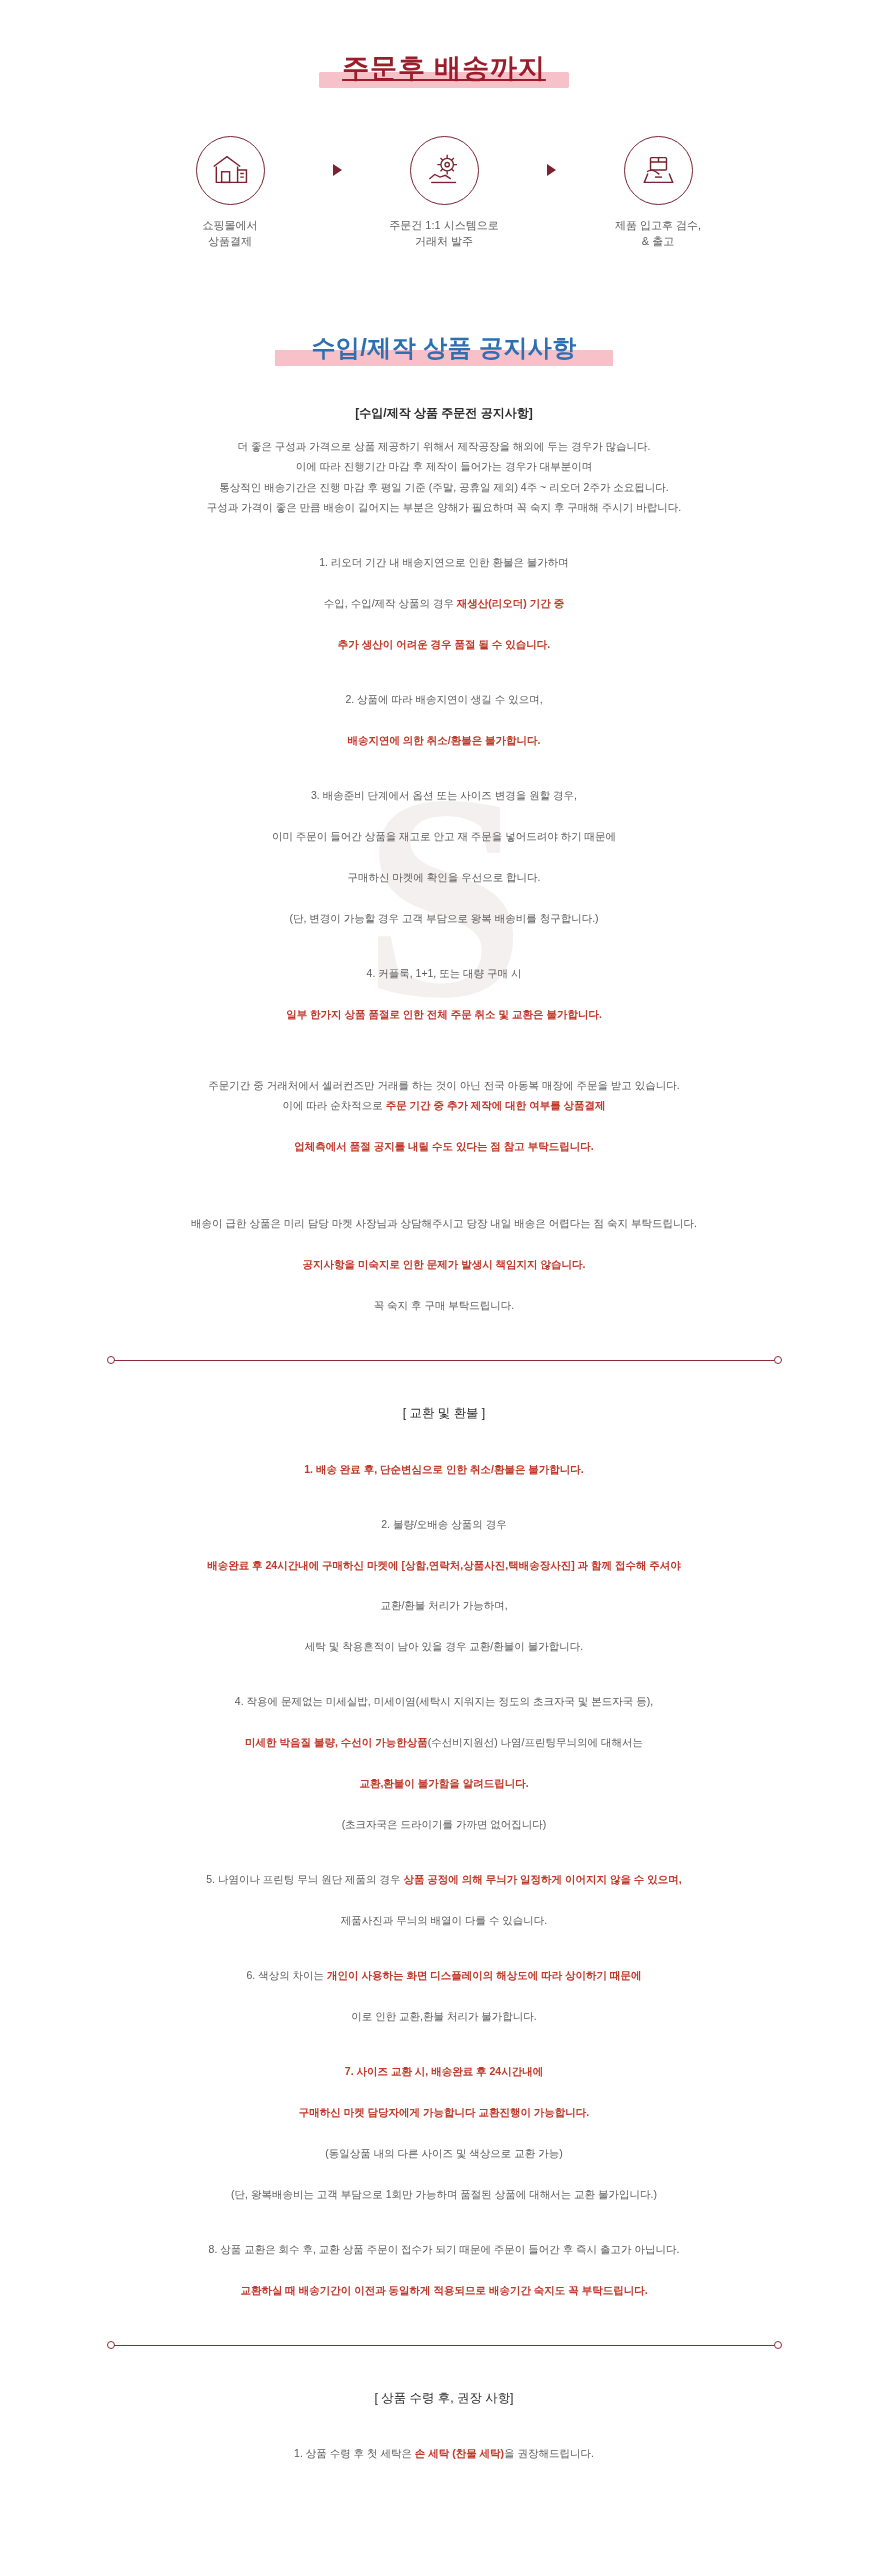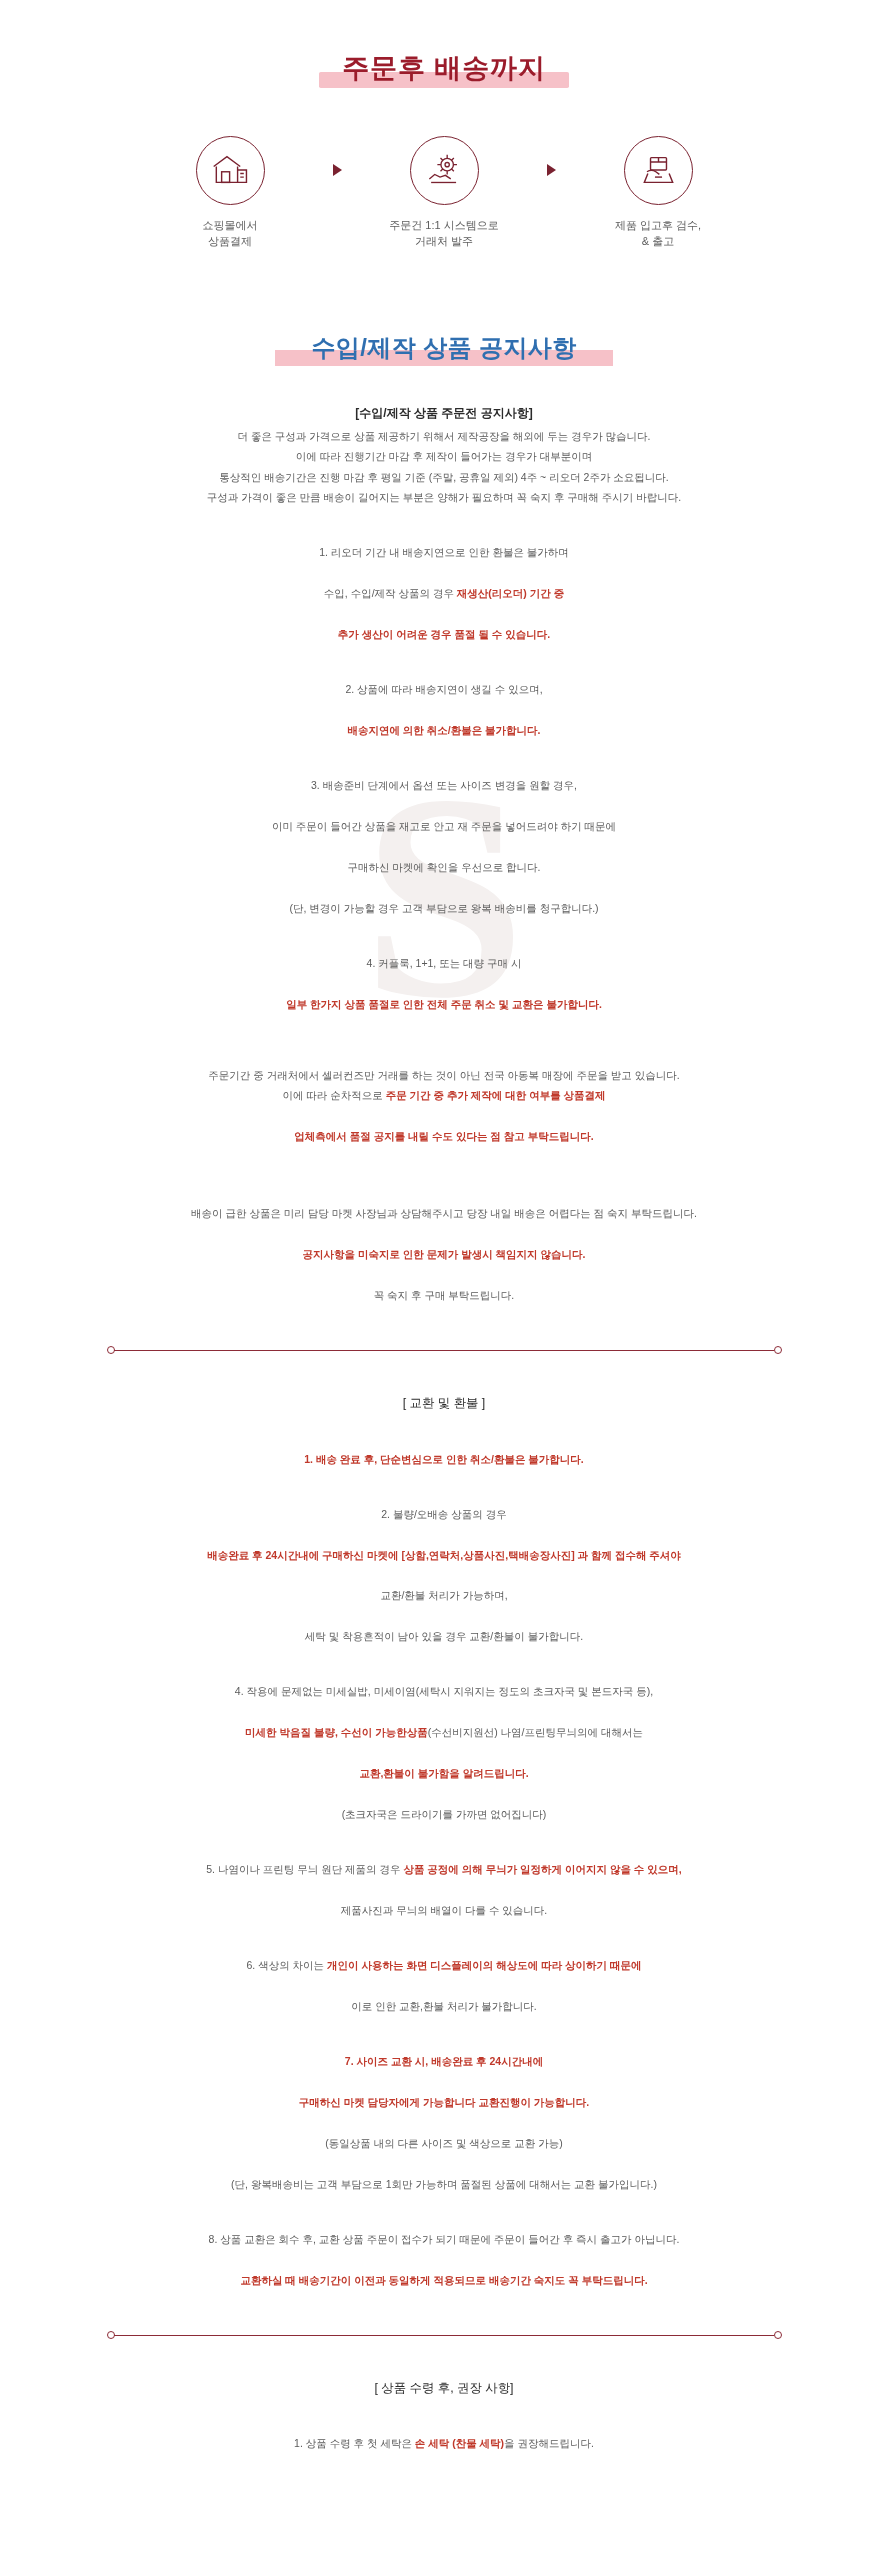--- a/index.html
+++ b/index.html
@@ -35,21 +35,21 @@
   }
   .banner-title .hl {
     position: absolute;
     left: 0; right: 0;
     bottom: 3.6px;
     height: 16px;
     background: #f6c1c8;
     z-index: 0;
     border-radius: 1.8px;
   }
-  .banner-title .txt { position: relative; z-index: 1; }
+  .banner-title .txt { position: relative; z-index: 1; text-decoration: underline; }
 
   
   .steps {
     margin-top: 44px;
     display: flex;
     justify-content: center;
     align-items: flex-start;
     gap: 29px;
   }
   .step {
@@ -128,21 +128,21 @@
     user-select: none;
   }
 
   
   .content { position: relative; z-index: 1; }
   .block { margin-top: 36px; text-align: center; }
   .block h3 {
     font-size: 12px;
     font-weight: bold;
     color: #2b2b2b;
-    margin: 0 0 4px 0;
+    margin: 0 0 14px 0;
   }
   .para {
     font-size: 10.5px;
     line-height: 1.95;
     color: #5a5a5a;
     margin: 0 0 14px 0;
     white-space: pre-line;
   }
   .em-red { color: #c0392b; font-weight: bold; }
   .num-item {

